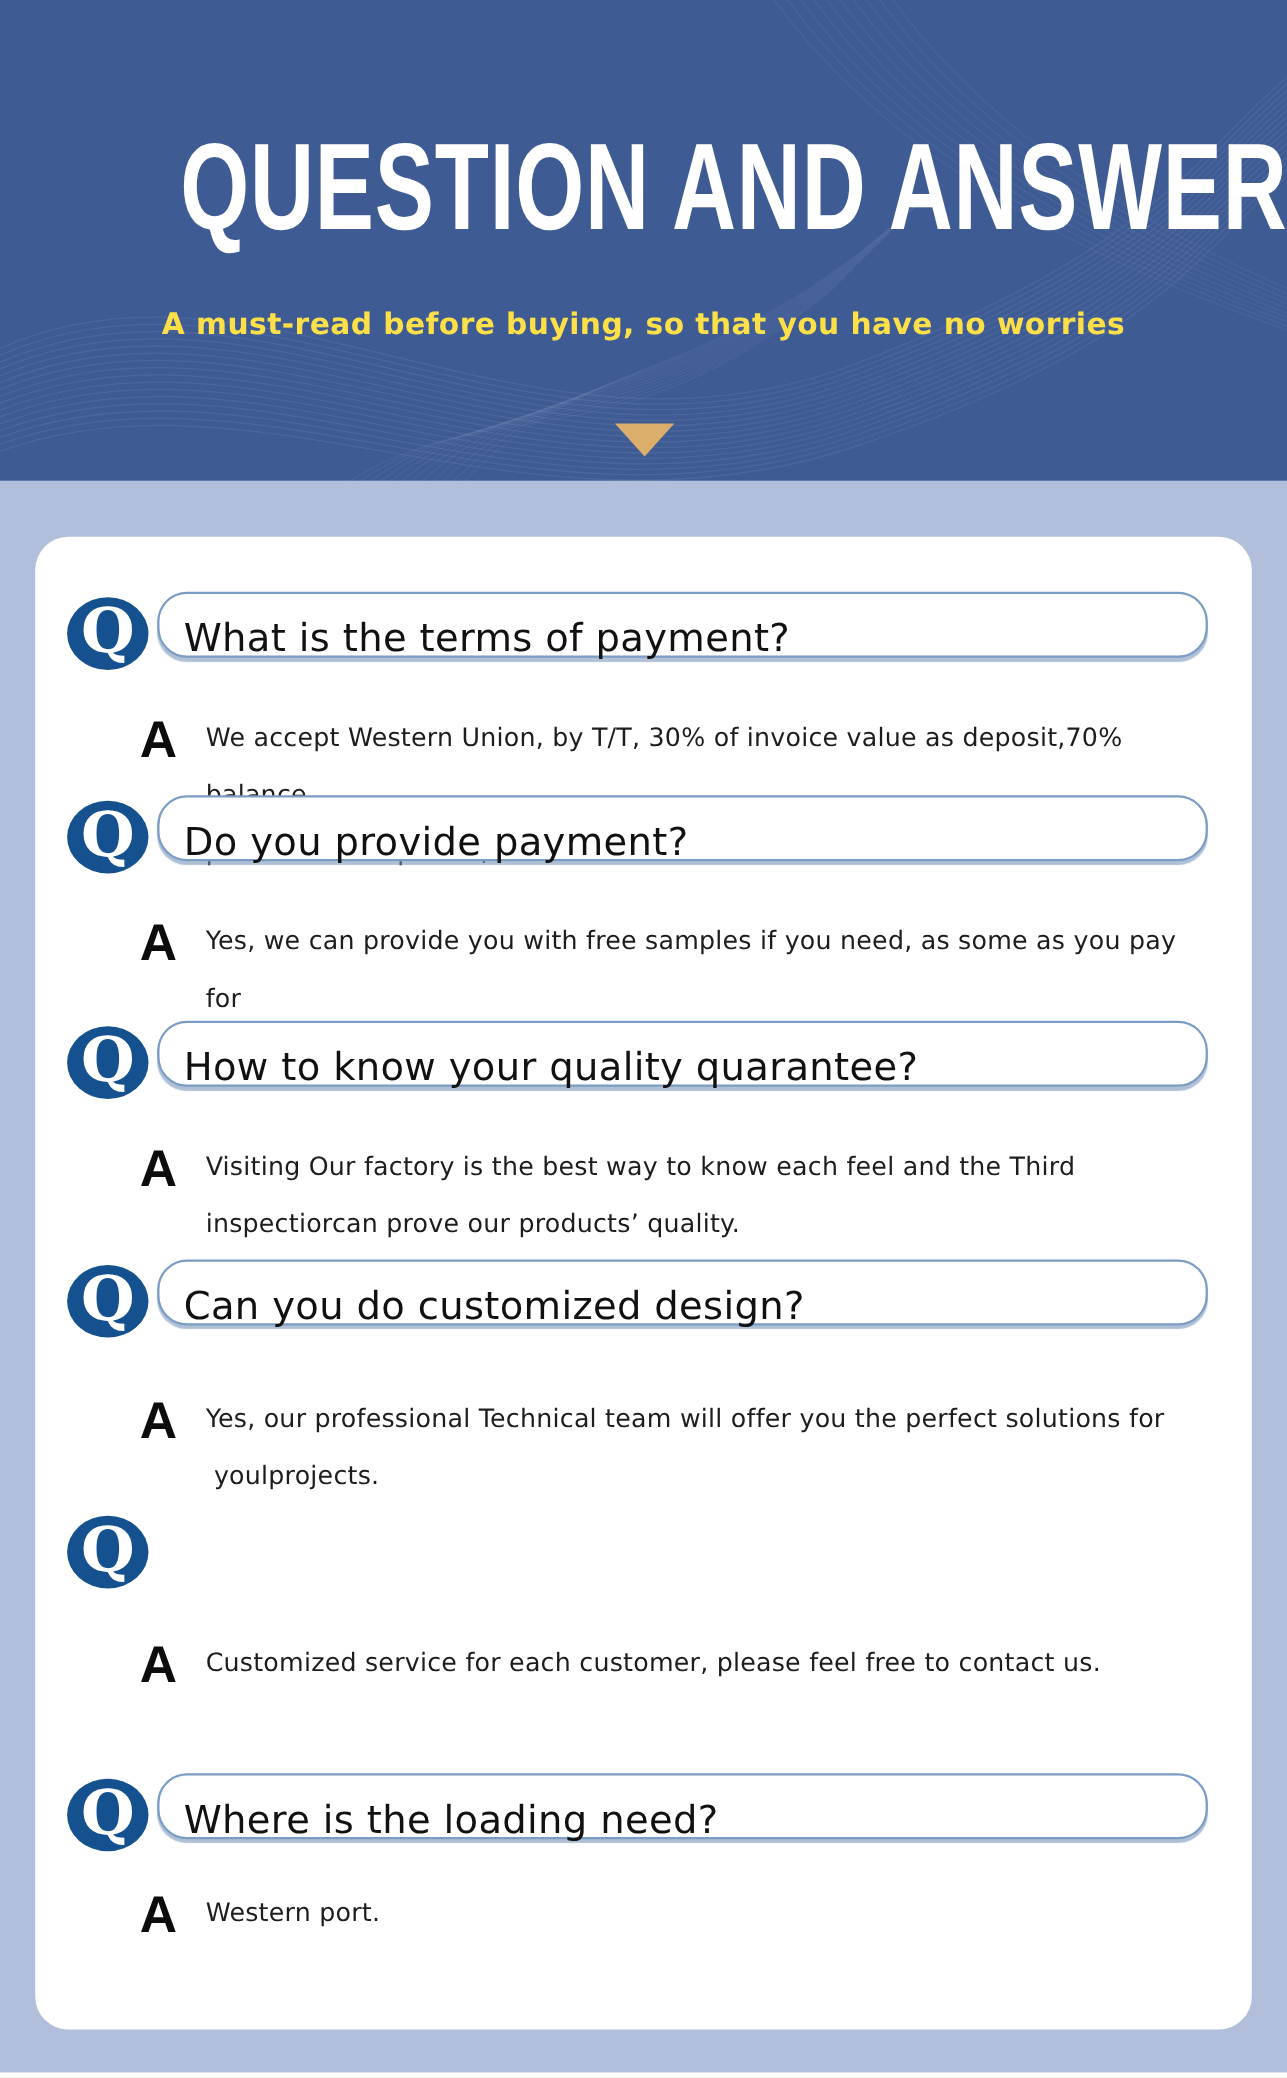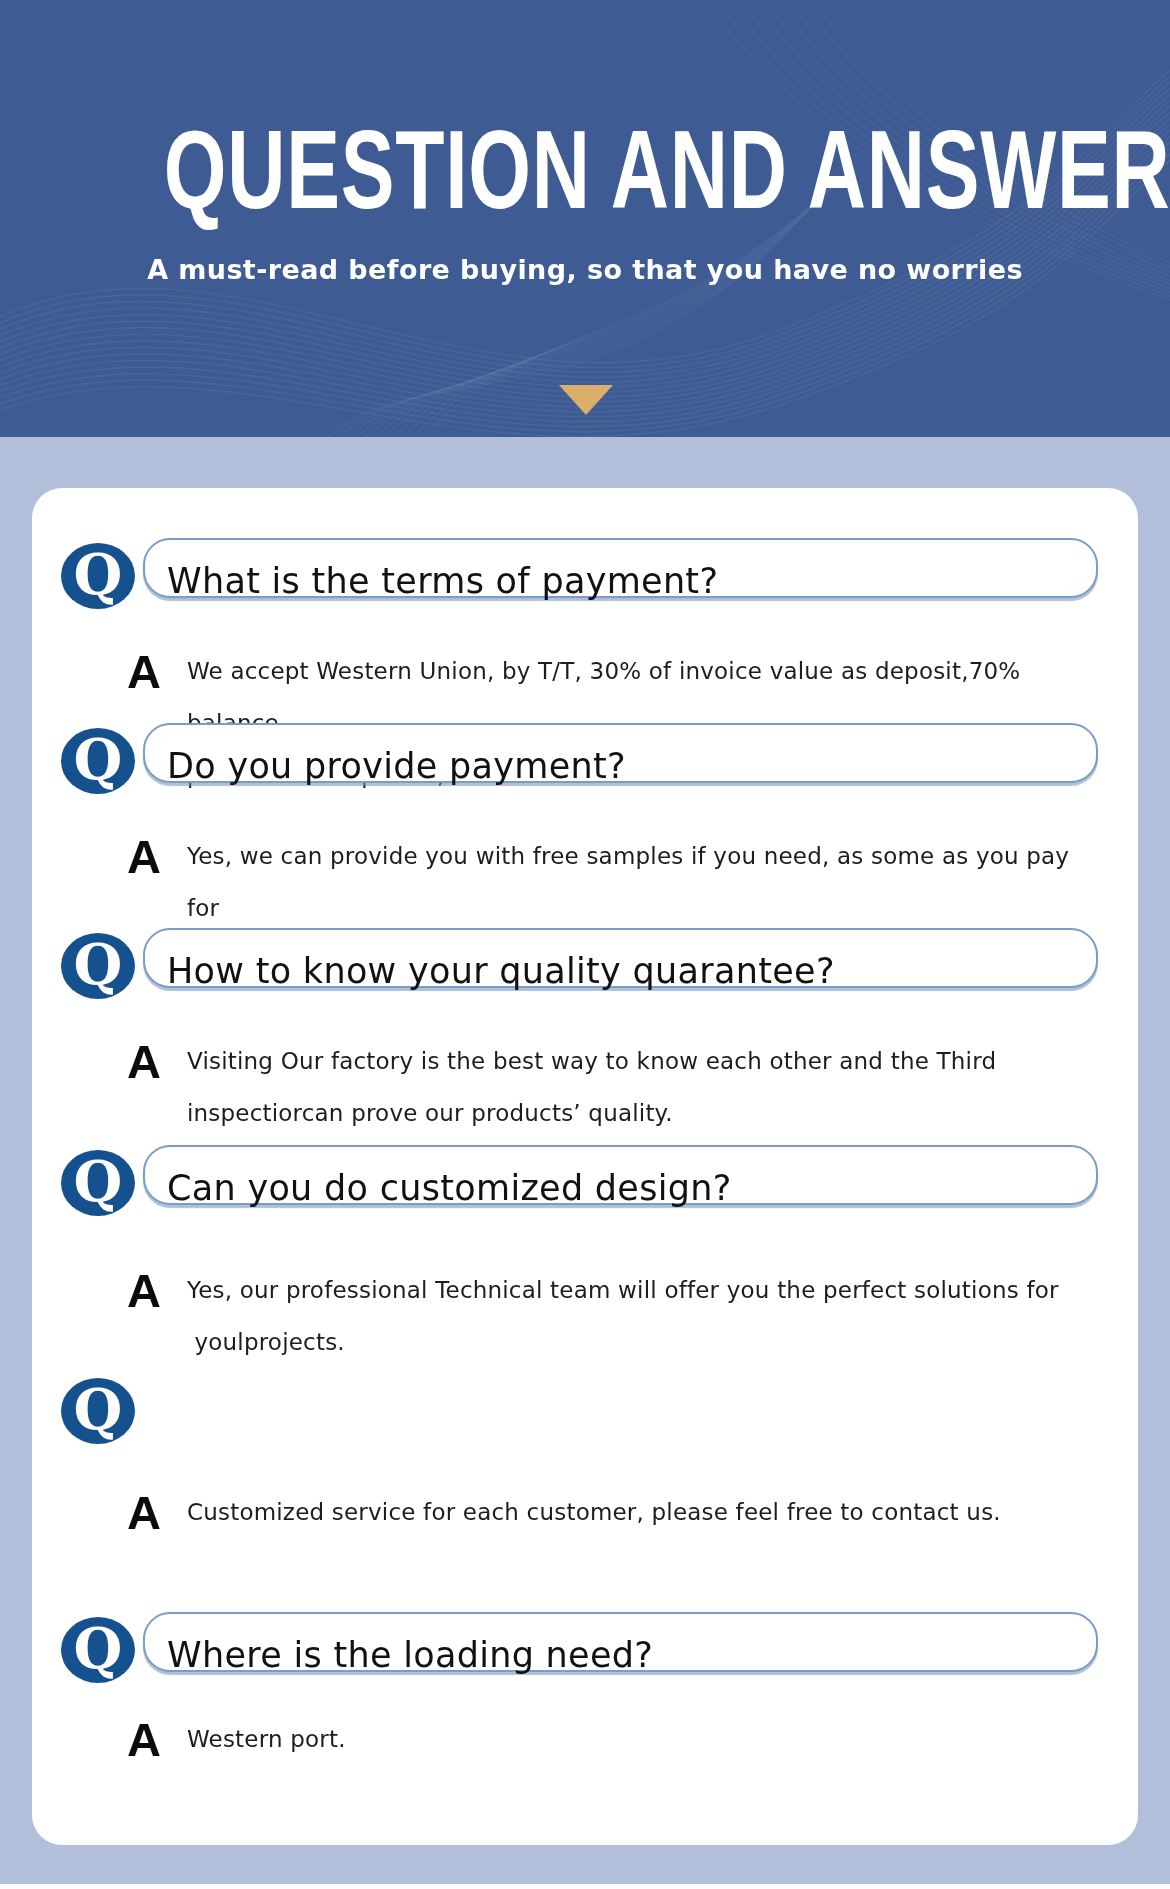--- a/index.html
+++ b/index.html
@@ -5,21 +5,21 @@
   html,body{margin:0;padding:0;background:#b1bfda;}
   .page{position:relative;width:1170px;height:1889px;overflow:hidden;background:#b1bfda;
         font-family:"DejaVu Sans",sans-serif;}
 
   
   .header{position:absolute;left:0;top:0;width:1170px;height:437px;background:#3e5b94;overflow:hidden;}
   .header svg{position:absolute;left:0;top:0;}
   .title{position:absolute;left:0;top:114px;width:1170px;text-align:center;color:#ffffff;
          font-family:"Liberation Sans",sans-serif;font-weight:700;font-size:112px;line-height:112px;
          transform:scaleX(0.72);transform-origin:50% 50%;white-space:nowrap;letter-spacing:1px;}
-  .subtitle{position:absolute;left:0;top:254px;width:1170px;text-align:center;color:#ffffff;
+  .subtitle{position:absolute;left:0;top:280px;width:1170px;text-align:center;color:#fde047;
             font-family:"DejaVu Sans",sans-serif;font-weight:700;font-size:27px;letter-spacing:0.4px;}
   .triangle{position:absolute;left:559px;top:385px;width:0;height:0;
             border-left:27px solid transparent;border-right:27px solid transparent;
             border-top:30px solid #dcae6b;}
 
   
   .card{position:absolute;left:32px;top:488px;width:1106px;height:1357px;background:#ffffff;border-radius:30px;}
 
   .qa-item{position:absolute;left:29px;right:40px;}
   .q-row{display:flex;align-items:flex-start;}
@@ -129,21 +129,21 @@
       <div class="q-row">
         <div class="q-badge">
             <span>Q</span>
           </div>
         <div class="q-box">
             <span>How to know your quality quarantee?</span>
           </div>
       </div>
       <div class="a-row">
         <div class="a-label">A</div>
-        <div class="a-text">Visiting Our factory is the best way to know each other and the Third
+        <div class="a-text">Visiting Our factory is the best way to know each feel and the Third
 inspectiorcan prove our products’ quality.</div>
       </div>
     </div>
 
     <div class="qa-item" style="top:657px">
       <div class="q-row">
         <div class="q-badge">
             <span>Q</span>
           </div>
         <div class="q-box">

